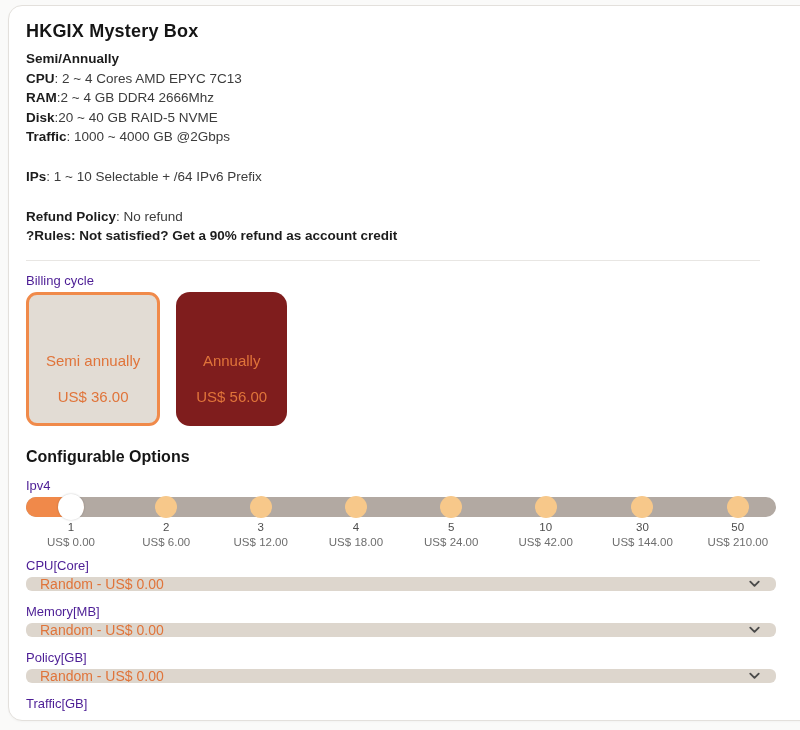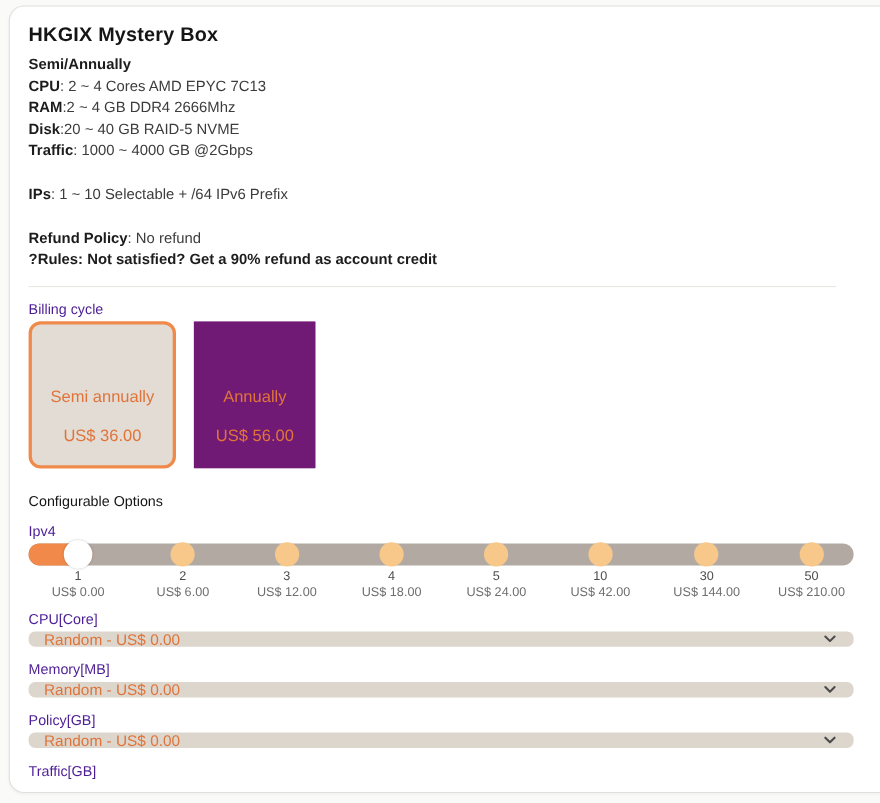--- a/index.html
+++ b/index.html
@@ -33,39 +33,39 @@
   .refund-block { margin-top: 20px; }
   .bold-line { font-weight: bold; color: #1c1c1c; font-size: 13.5px; line-height: 19.6px; }
 
   .divider { border: none; border-top: 1px solid #e8e6e3; margin-top: 14px; }
 
   
   .field-label { font-size: 13px; color: #4c1d95; margin-bottom: 4px; }
   .billing-label { margin-top: 12px; }
   .billing-row { display: flex; gap: 16px; margin-top: 2px; }
   .billing-btn {
-    background: #701a75;
-    border-radius: 1px;
+    background: #7f1d1d;
+    border-radius: 14px;
     padding: 16px 17px;
     text-align: center;
     cursor: pointer;
     border: 3px solid transparent;
   }
   .billing-btn.selected {
     background: #e2dcd4;
     border: 3px solid #f08a4a;
     border-radius: 11px;
   }
   .billing-name { font-size: 15px; color: #e0743a; line-height: 20px; margin-top: 40px; }
   .billing-price { font-size: 15px; color: #e0743a; line-height: 20px; margin-top: 16px; }
 
   
   .config-heading {
     margin-top: 22px;
-    font-size: 13px; font-weight: normal; color: #151515;
+    font-size: 16px; font-weight: bold; color: #151515;
   }
   .slider-group { margin-top: 12px; }
   .slider-wrap { position: relative; height: 48px; margin-top: 4px; width: 750px; }
   .slider-track {
     position: absolute; left: 0; top: 0;
     width: 750px; height: 20px;
     background: #b2a9a2;
     border-radius: 10px;
     cursor: pointer;
   }

